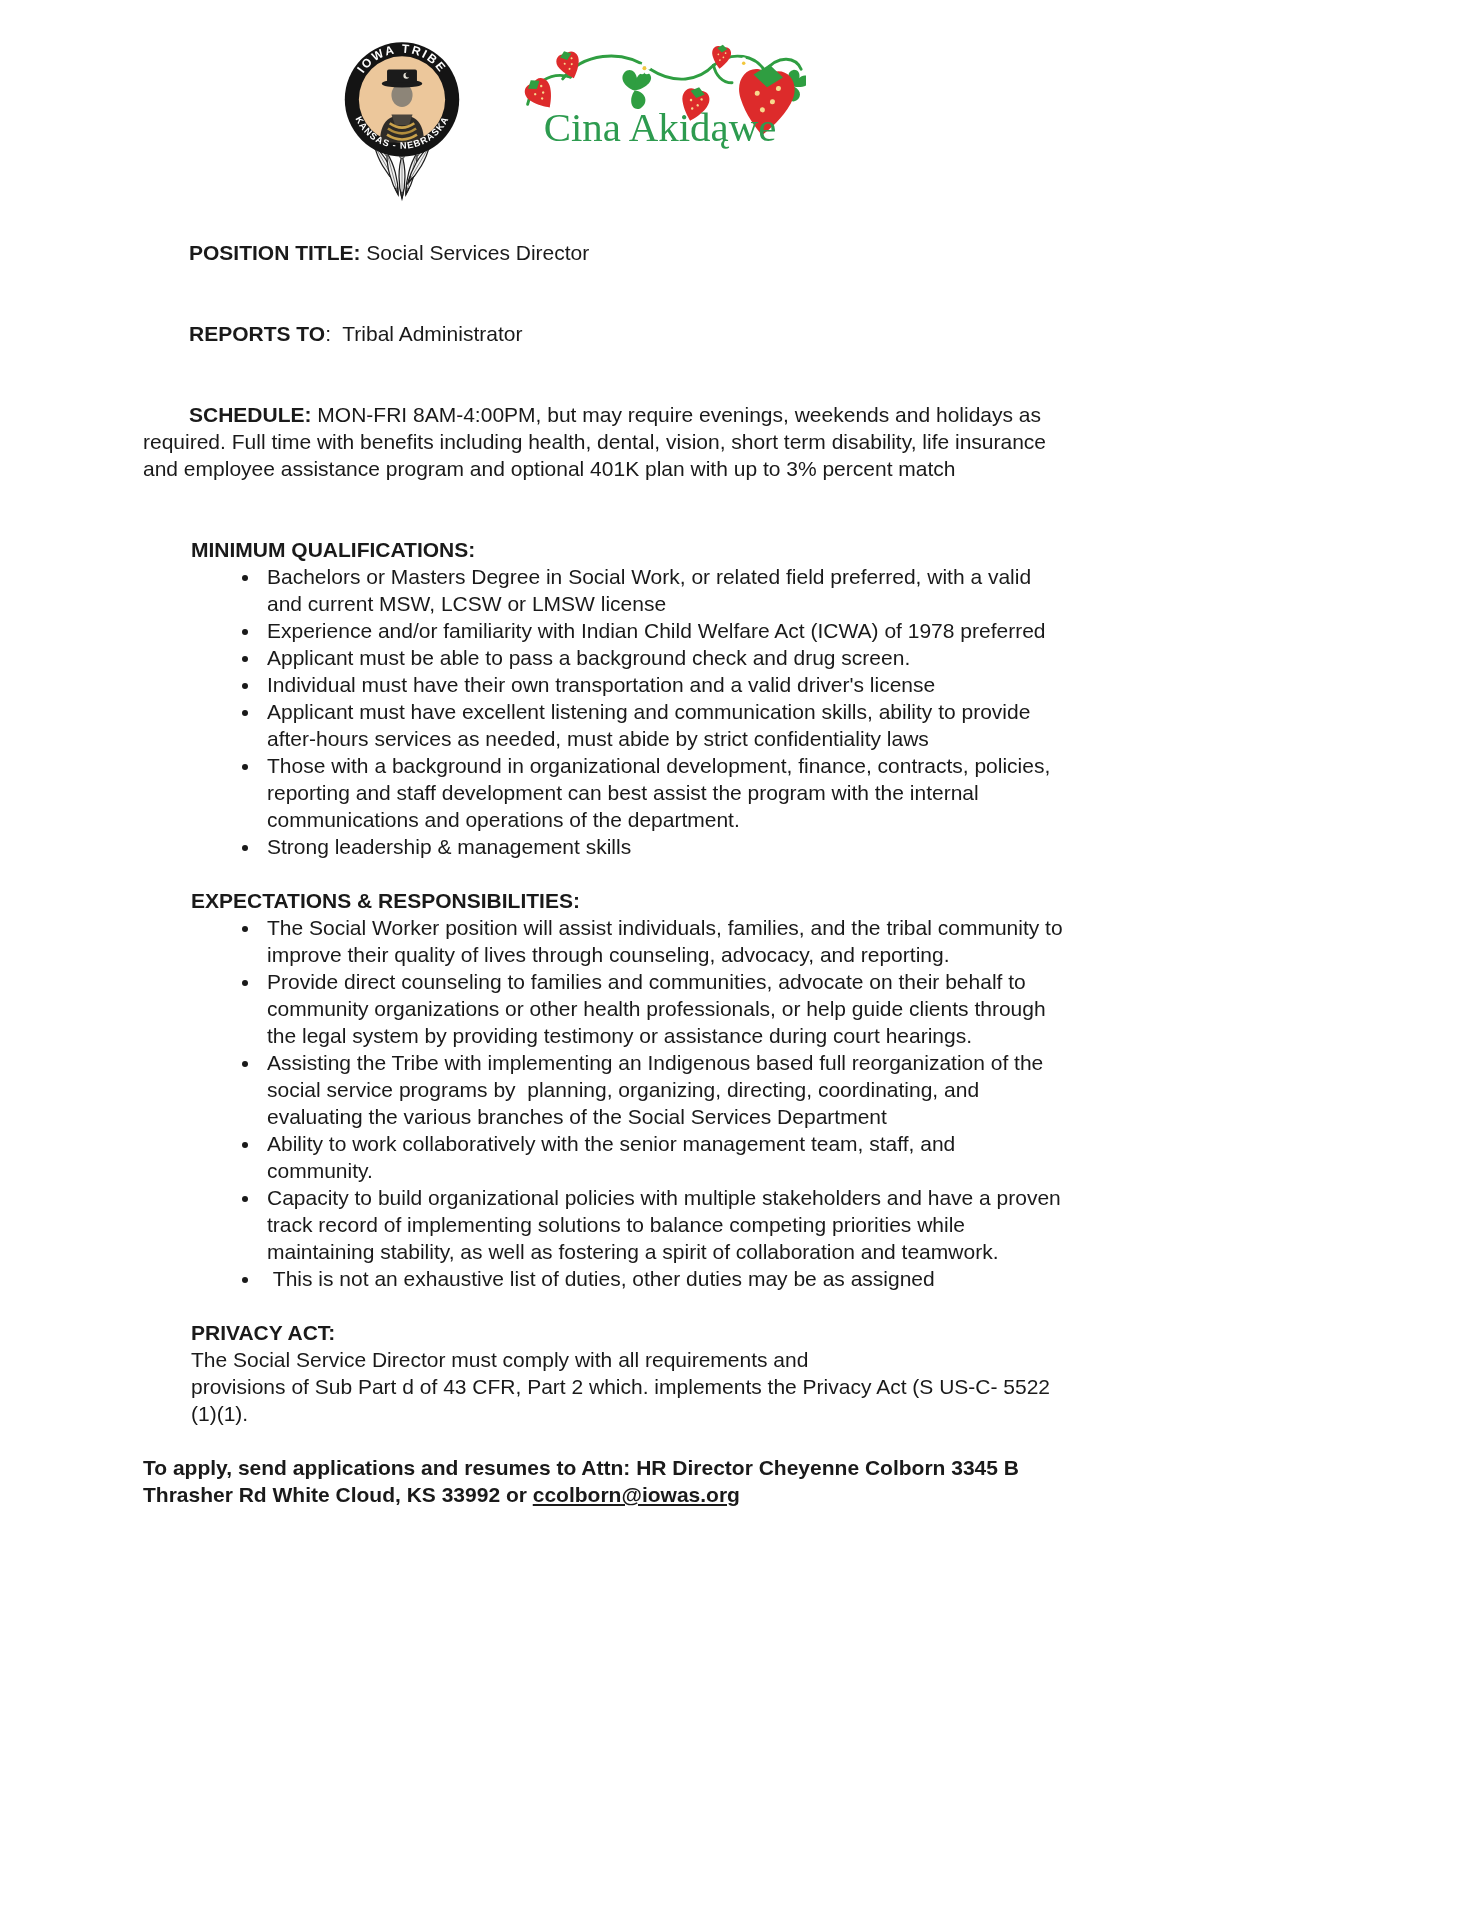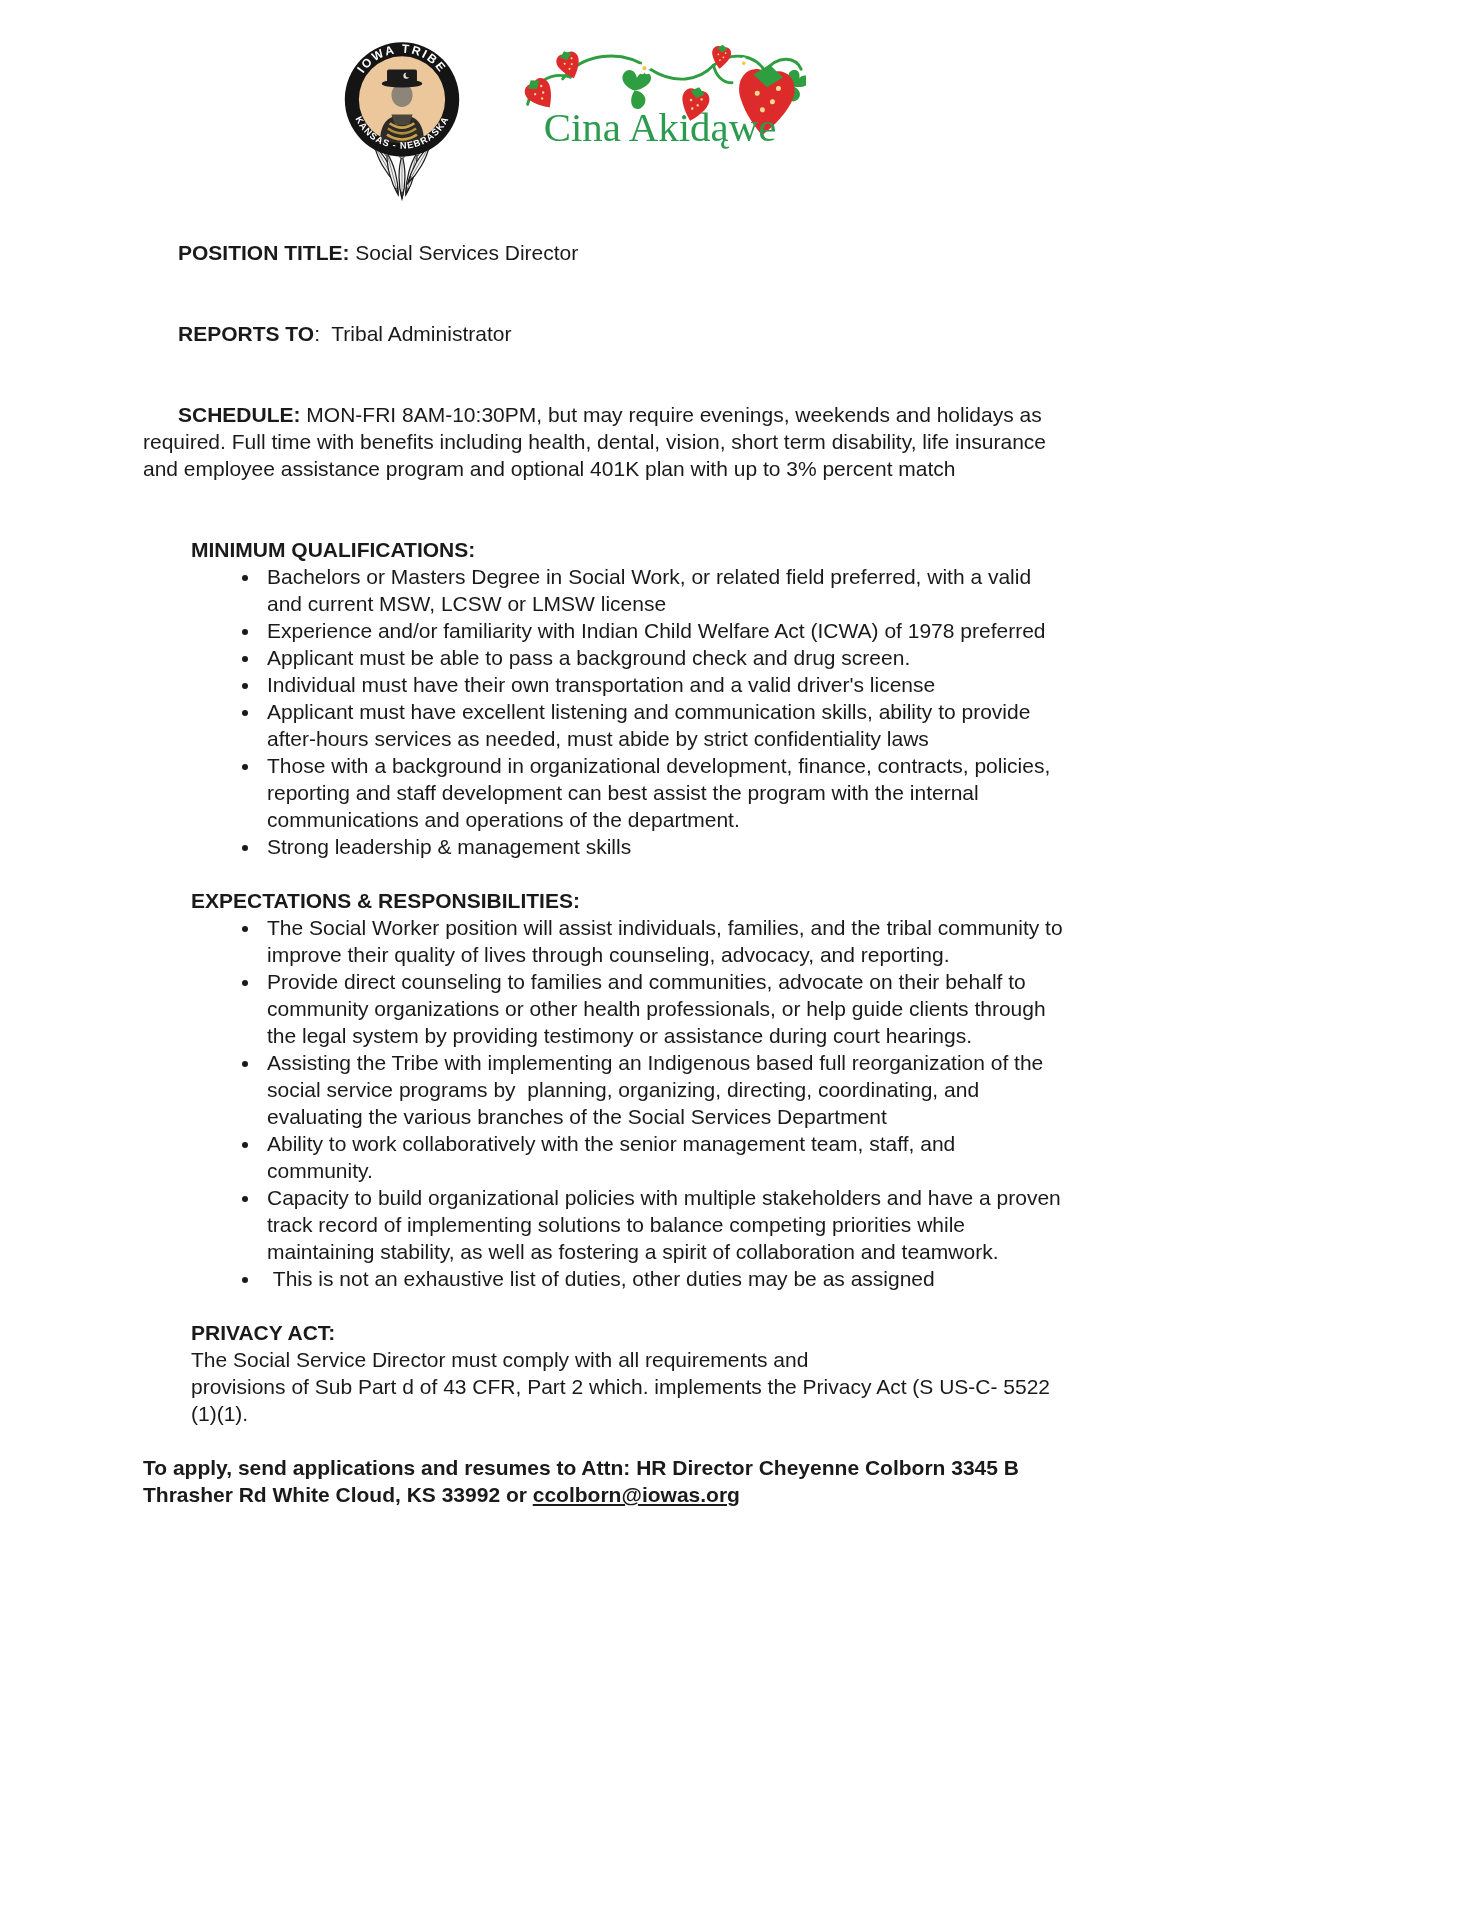--- a/index.html
+++ b/index.html
@@ -9,21 +9,21 @@
     font-size:21px;line-height:27px;color:#1a1a1a;
     -webkit-font-smoothing:antialiased;
   }
   .page{padding-top:36px;position:relative;width:1478px;height:1884px;overflow:hidden;}
   .header-logos{
     display:flex;align-items:flex-start;gap:46px;
     margin-left:336px;height:172px;margin-bottom:4px;
   }
   .content{margin-left:143px;width:922px;}
   .meta-line{white-space:pre-wrap;}
-  .meta-line .lbl{font-weight:bold;}
+  .meta-line .lbl{font-weight:bold;margin-left:11px;}
   .section{margin-top:27px;margin-left:48px;}
   .section-title{font-weight:bold;}
   .section-title.regular{font-weight:bold;}
   ul.bullets{margin:0;padding:0 0 0 70px;list-style:disc;}
   ul.bullets li{white-space:pre-wrap;padding-left:6px;}
   .privacy-lines div{white-space:pre-wrap;}
   .apply{margin-top:27px;font-weight:bold;white-space:pre-wrap;}
   .apply a{color:#1a1a1a;font-weight:bold;}
   svg text{user-select:none;}
 </style>
@@ -132,21 +132,21 @@
 
   <div class="content">
 
     <div class="meta-line">
       <span class="lbl">POSITION TITLE:</span><span> Social Services Director</span>
     </div>
     <div class="meta-line">
       <span class="lbl">REPORTS TO</span><span>:  Tribal Administrator</span>
     </div>
     <div class="meta-line">
-      <span class="lbl">SCHEDULE:</span><span> MON-FRI 8AM-10:30PM, but may require evenings, weekends and holidays as required. Full time with benefits including health, dental, vision, short term disability, life insurance and employee assistance program and optional 401K plan with up to 3% percent match</span>
+      <span class="lbl">SCHEDULE:</span><span> MON-FRI 8AM-4:00PM, but may require evenings, weekends and holidays as required. Full time with benefits including health, dental, vision, short term disability, life insurance and employee assistance program and optional 401K plan with up to 3% percent match</span>
     </div>
 
     <div class="section">
       <div class="section-title">MINIMUM QUALIFICATIONS:</div>
       <ul class="bullets">
           <li>Bachelors or Masters Degree in Social Work, or related field preferred, with a valid and current MSW, LCSW or LMSW license</li>
           <li>Experience and/or familiarity with Indian Child Welfare Act (ICWA) of 1978 preferred</li>
           <li>Applicant must be able to pass a background check and drug screen.</li>
           <li>Individual must have their own transportation and a valid driver's license</li>
           <li>Applicant must have excellent listening and communication skills, ability to provide after-hours services as needed, must abide by strict confidentiality laws</li>

